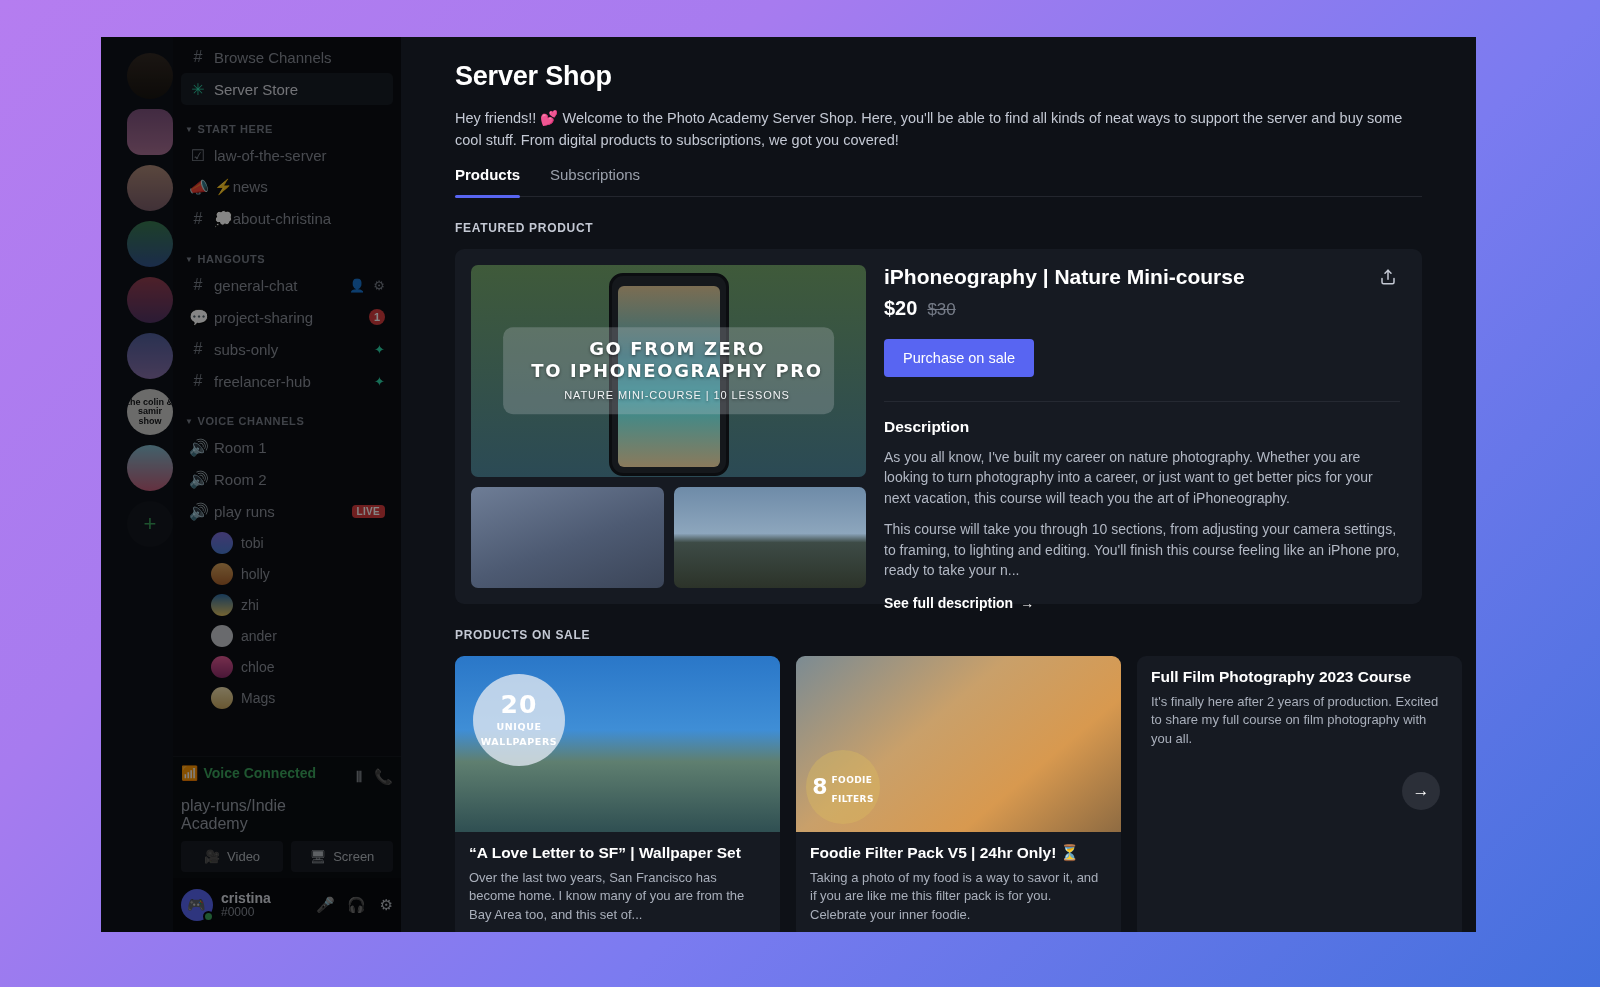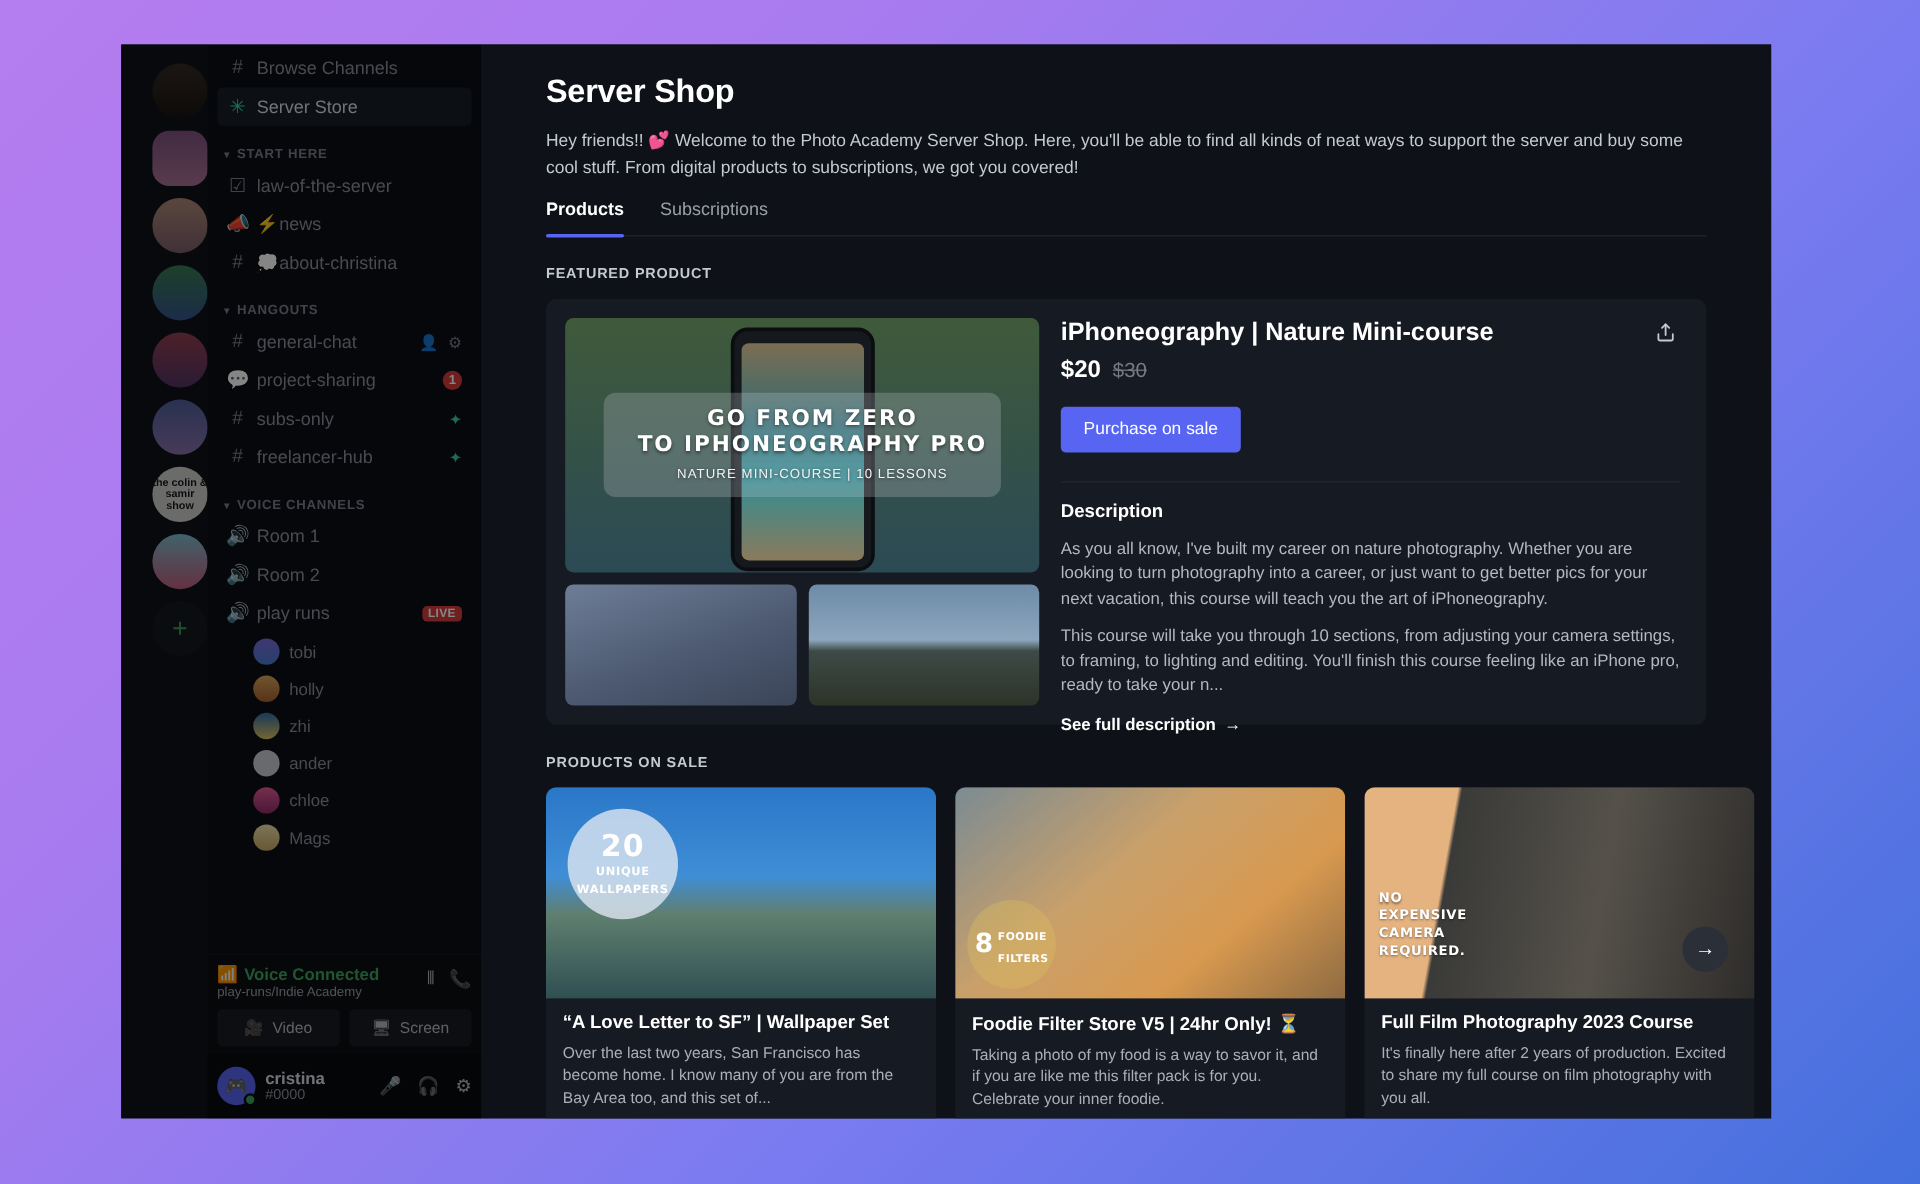--- a/index.html
+++ b/index.html
@@ -93,21 +93,21 @@
   .vu-av { width: 22px; height: 22px; border-radius: 50%; flex-shrink: 0; }
 
   
   .voice-panel { background: #0a0d12; padding: 8px 8px 6px 8px; border-top: 1px solid #14171d; }
   .vp-top { display: flex; align-items: flex-start; gap: 6px; }
   .vp-texts { flex: 1; }
   .vp-status {
     color: #3ba55d; font-size: 14px; font-weight: bold;
     display: flex; align-items: center; gap: 5px;
   }
-  .vp-sub { color: #9aa0aa; font-size: 11px; margin-top: 1px; }
+  .vp-sub { color: #9aa0aa; font-size: 16px; margin-top: 16px; }
   .vp-icons { display: flex; gap: 12px; color: #b5bac1; font-size: 15px; padding-top: 3px; }
   .vp-btns { display: flex; gap: 8px; margin-top: 8px; }
   .vp-btn {
     flex: 1; background: #171b22; border-radius: 4px; height: 31px;
     display: flex; align-items: center; justify-content: center; gap: 7px;
     color: #b5bac1; font-size: 13px;
   }
   .user-panel {
     background: #070a0e; height: 54px;
     display: flex; align-items: center; padding: 0 8px; gap: 8px;
@@ -490,34 +490,26 @@
         <div class="p-img food">
           <div class="food-badge">
             <span class="fb-num">8</span>
             <span>
               <span class="fb-txt">FOODIE</span><br>
               <span class="fb-txt">FILTERS</span>
             </span>
           </div>
         </div>
         <div class="p-body">
-          <div class="p-title">Foodie Filter Store V5 | 24hr Only! ⏳</div>
+          <div class="p-title">Foodie Filter Pack V5 | 24hr Only! ⏳</div>
           <div class="p-desc">Taking a photo of my food is a way to savor it, and if you are like me this filter pack is for you. Celebrate your inner foodie.</div>
         </div>
       </div>
 
       <div class="p-card">
-        <div class="p-img film">
-          <div class="film-badge">
-            <div>NO</div>
-            <div>EXPENSIVE</div>
-            <div>CAMERA</div>
-            <div>REQUIRED.</div>
-          </div>
-        </div>
         <div class="p-body">
           <div class="p-title">Full Film Photography 2023 Course</div>
           <div class="p-desc">It's finally here after 2 years of production. Excited to share my full course on film photography with you all.</div>
         </div>
       </div>
 
       <div class="carousel-next">
         <span>→</span>
       </div>
     </div>

